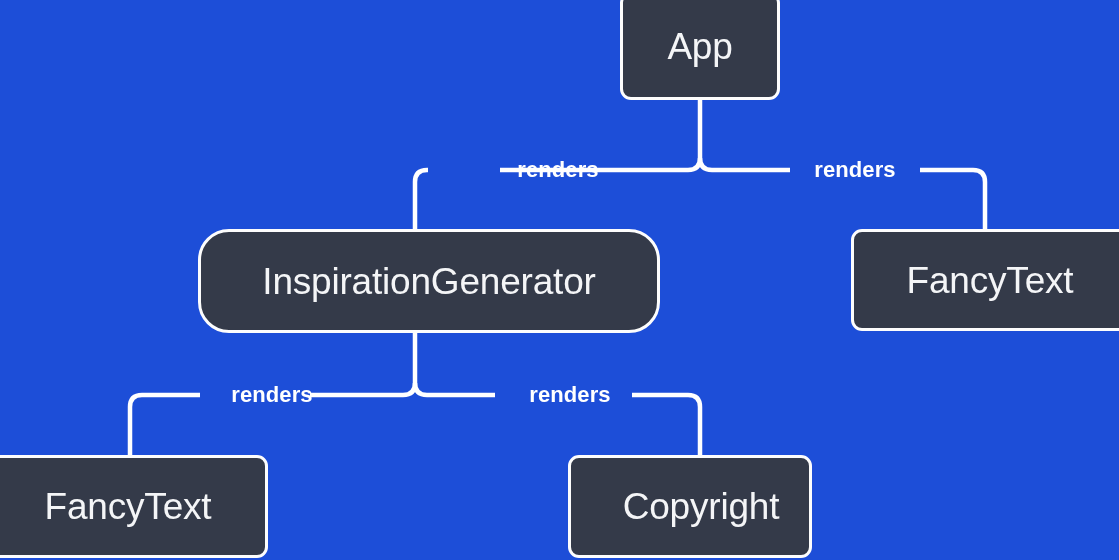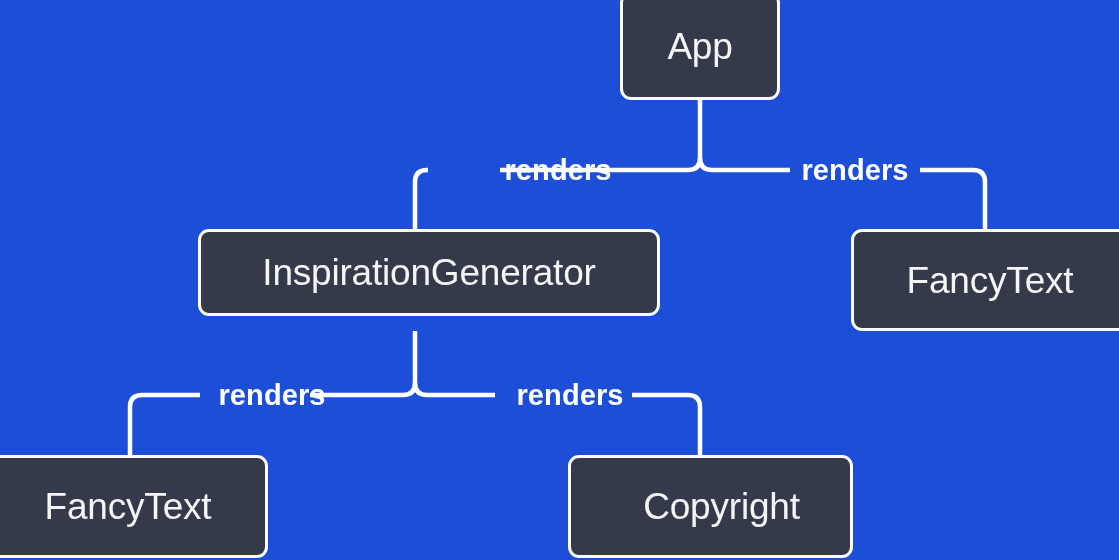--- a/index.html
+++ b/index.html
@@ -45,34 +45,34 @@
     font-size: 37px;
     font-weight: 400;
     letter-spacing: -0.2px;
     white-space: nowrap;
     line-height: 1;
   }
   .edge-label {
     position: absolute;
     color: #ffffff;
     font-family: "Liberation Sans", sans-serif;
-    font-size: 29px;
+    font-size: 22px;
     font-weight: 700;
     letter-spacing: 0.1px;
     white-space: nowrap;
     line-height: 1;
     transform: translate(-50%, -50%);
     z-index: 4;
   }
   
   #node-app        { left: 620px; top: -8px;  width: 160px; height: 108px; }
-  #node-inspiration{ left: 198px; top: 229px; width: 462px; height: 87px; }
+  #node-inspiration{ left: 198px; top: 229px; width: 462px; height: 104px; border-radius: 31px; }
   #node-fancy-right{ left: 851px; top: 229px; width: 278px; height: 102px; }
   #node-fancy-left { left: -12px; top: 455px; width: 280px; height: 103px; }
-  #node-copyright  { left: 568px; top: 455px; width: 285px; height: 103px; padding-left: 22px; }
+  #node-copyright  { left: 568px; top: 455px; width: 244px; height: 103px; padding-left: 22px; }
   
   #label-app-inspiration { left: 558px; top: 170px; }
   #label-app-fancy       { left: 855px; top: 170px; }
   #label-insp-fancy      { left: 272px; top: 395px; }
   #label-insp-copyright  { left: 570px; top: 395px; }
 </style>
 </head>
 <body>
 
 <div id="diagram-root">

